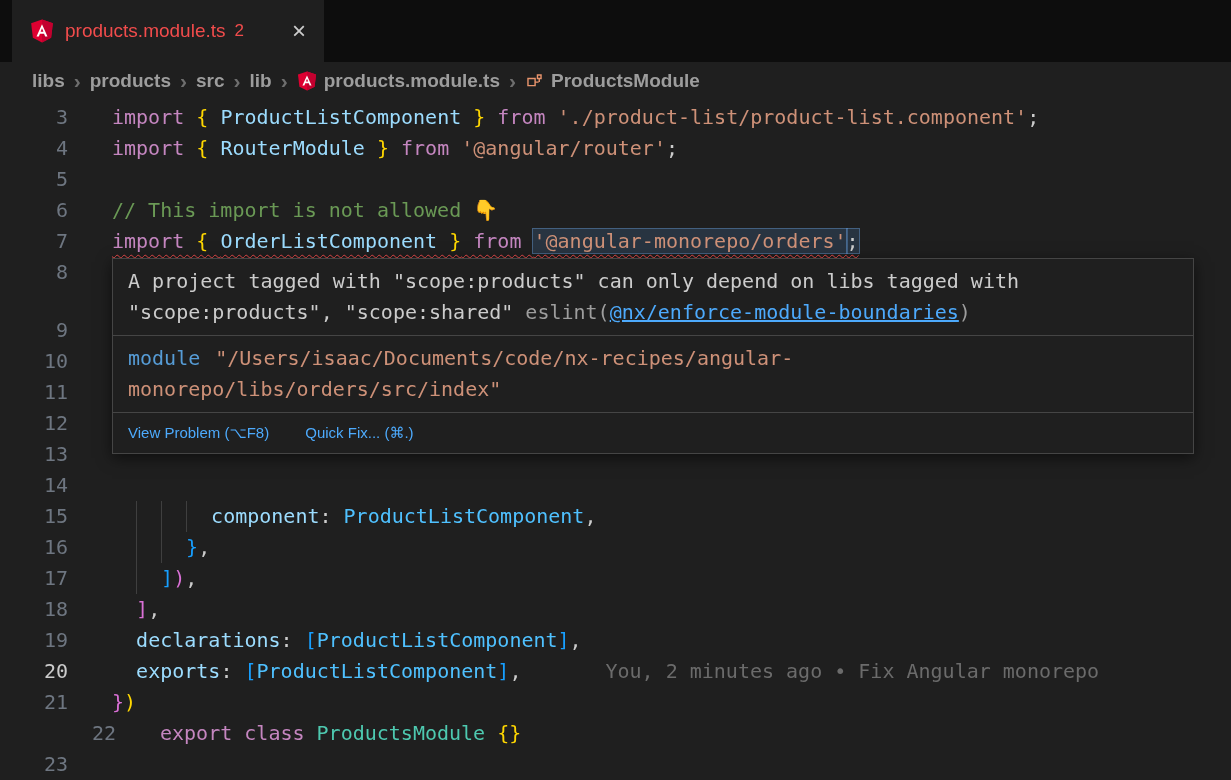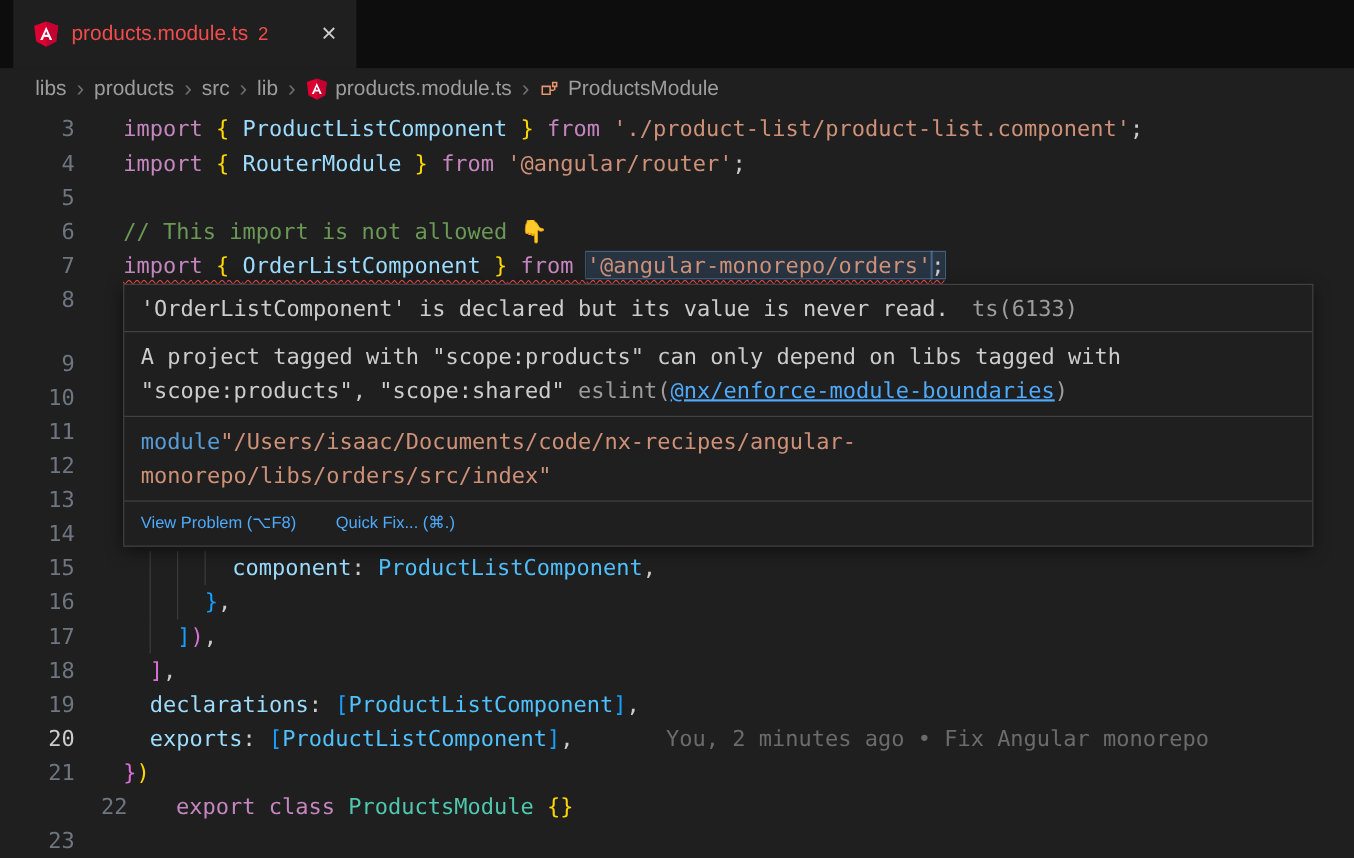--- a/index.html
+++ b/index.html
@@ -10,21 +10,21 @@
   .tabstrip{position:absolute;left:0;top:0;width:100%;height:62px;background:var(--tabstrip_bg);}
   .tab{position:absolute;left:12px;top:0;height:62px;width:312px;background:var(--tab_bg);
        display:flex;align-items:center;padding:0 18px;box-sizing:border-box;cursor:pointer;}
   .tab-label{color:var(--tab_error_fg);font-size:19px;margin-left:11px;white-space:nowrap;}
   .tab-badge{color:var(--tab_error_fg);font-size:17px;margin-left:9px;}
   .tab-close{color:#cccccc;font-size:24px;margin-left:auto;line-height:1;cursor:pointer;}
 
   
   .breadcrumbs{position:absolute;left:0;top:62px;width:100%;height:38px;background:var(--background);
        display:flex;align-items:center;padding-left:32px;box-sizing:border-box;
-       color:var(--breadcrumb_fg);font-size:19px;}
+       color:var(--breadcrumb_fg);font-size:19px;font-weight:bold;}
   .crumb{white-space:nowrap;cursor:pointer;}
   .chev{color:#6e6e6e;font-size:21px;padding:0 9px;}
   .crumb-icon{display:inline-flex;align-items:center;margin-right:7px;}
 
   
   .editor{position:absolute;left:0;top:100px;width:100%;height:680px;}
   .line{position:absolute;left:0;width:100%;height:31px;display:flex;
         font-family:"DejaVu Sans Mono",monospace;font-size:20px;line-height:31px;}
   .ln{width:68px;text-align:right;color:var(--line_number);flex:none;}
   .ln.active{color:var(--line_number_active);}
@@ -52,21 +52,21 @@
 
   
   .hover{position:absolute;left:112px;top:158px;width:1082px;background:var(--hover_bg);
          border:1px solid var(--hover_border);box-sizing:border-box;z-index:5;
          box-shadow:0 4px 14px rgba(0,0,0,0.55);
          font-family:"DejaVu Sans Mono",monospace;font-size:20px;color:var(--hover_fg);}
   .hv-sec{padding:7px 15px;border-bottom:1px solid var(--hover_border);line-height:31px;}
   .hv-diag{line-height:28px;}
   .hv-dim{color:var(--hover_dim);}
   .hv-link{color:var(--link);text-decoration:underline;cursor:pointer;}
-  .hv-kw{color:var(--module_keyword);margin-right:0;}
+  .hv-kw{color:var(--module_keyword);margin-right:15px;}
   .hv-str{color:var(--string);}
   .hv-actions{padding:8px 15px;display:flex;gap:36px;
               font-family:"Liberation Sans",sans-serif;font-size:15px;line-height:24px;}
   .hv-action{color:var(--link);cursor:pointer;}
 </style>
 </head>
 <body>
 
 <div class="window">
 
@@ -193,24 +193,20 @@
           <span class="ln">22</span>
           <span class="code"><span class="tk-kw">export </span><span class="tk-kw">class </span><span class="tk-cls">ProductsModule</span><span class="tk-pun"> </span><span class="tk-b1">{}</span></span>
         </div>
         <div class="line" style="top: 649px;">
           <span class="ln">23</span>
           <span class="code"></span>
         </div>
       </div>
 
     <div class="hover">
-      <div class="hv-sec hv-diag">
-        <span>'OrderListComponent' is declared but its value is never read.</span>
-        <span class="hv-dim" style="margin-left:9px;">ts(6133)</span>
-      </div>
       <div class="hv-sec">
         <div>A project tagged with "scope:products" can only depend on libs tagged with</div>
         <div><span>"scope:products", "scope:shared" </span><span class="hv-dim">eslint(</span><a class="hv-link">@nx/enforce-module-boundaries</a><span class="hv-dim">)</span></div>
       </div>
       <div class="hv-sec">
         <div><span class="hv-kw">module</span><span class="hv-str">"/Users/isaac/Documents/code/nx-recipes/angular-</span></div>
         <div><span class="hv-str">monorepo/libs/orders/src/index"</span></div>
       </div>
       <div class="hv-actions">
         <a class="hv-action">View Problem (⌥F8)</a>

